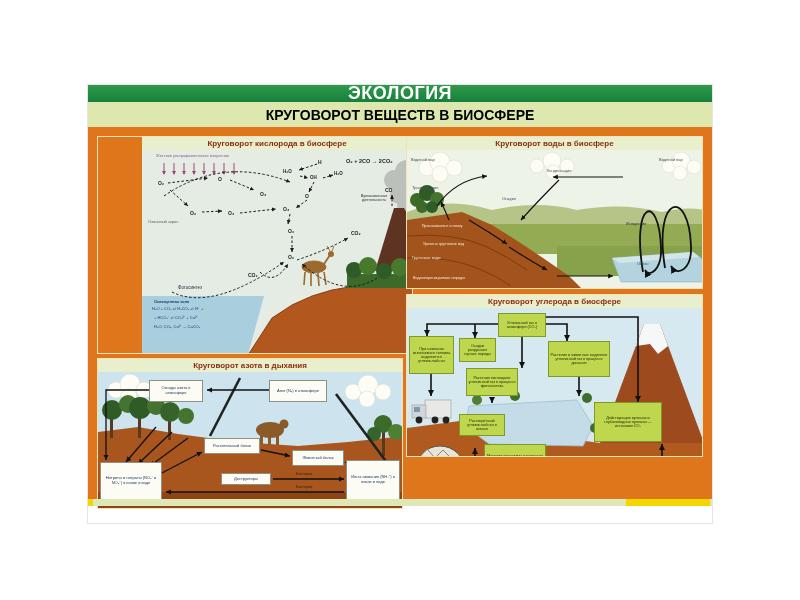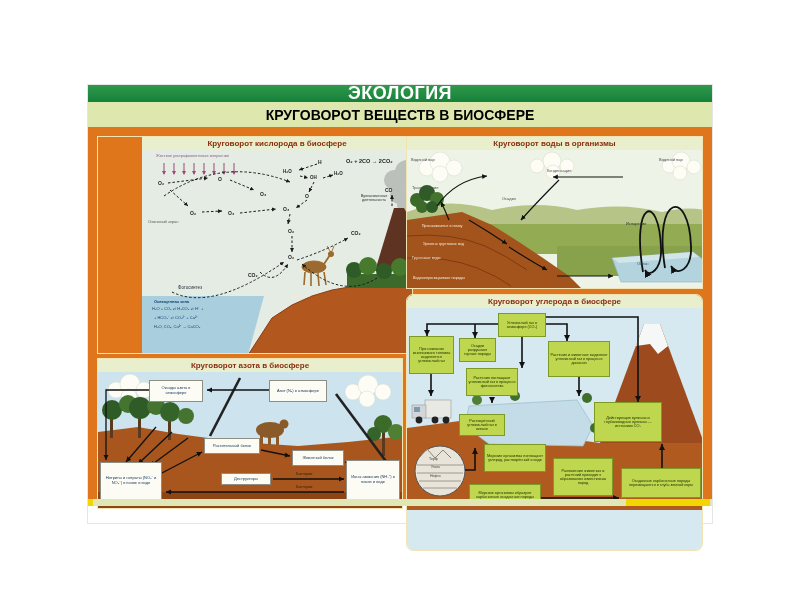--- a/index.html
+++ b/index.html
@@ -146,21 +146,21 @@
         <span class="mol" style="left:192px;top:21px;font-size:4.5px;">H₂O</span>
         <span class="mol" style="left:163px;top:43px;">O</span>
         <span class="mol" style="left:146px;top:104px;">O₂</span>
         <span class="mol" style="left:243px;top:37px;">CO</span>
         <span class="mol" style="left:209px;top:80px;">CO₂</span>
         <span class="mol" style="left:106px;top:122px;">CO₂</span>
       </div>
     </section>
 
     <section class="panel" style="left:318px;top:9px;width:297px;height:153px;">
-      <div class="ptitle">Круговорот воды в организмы</div>
+      <div class="ptitle">Круговорот воды в биосфере</div>
       <div class="scene sky-wa">
         <svg width="297" height="140" viewBox="0 0 297 140">
           <defs>
             <marker id="a2" markerWidth="6" markerHeight="6" refX="4" refY="2" orient="auto">
                 <path d="M0,0 L4,2 L0,4 z" fill="#111"></path>
               </marker>
           </defs>
 
           <g fill="#fdfdf6" stroke="#d8ddc9" stroke-width="0.6">
             <circle cx="20" cy="18" r="8"></circle>
@@ -219,21 +219,21 @@
         <span class="lbl" style="left:219px;top:72px;font-size:4px;color:#2e2e2e;">Испарение</span>
         <span class="lbl" style="left:230px;top:112px;font-size:4px;color:#31536a;">Океан</span>
         <span class="lbl w" style="left:14px;top:74px;width:42px;font-size:3.8px;color:#f4ead6;">Просачивается в почву</span>
         <span class="lbl" style="left:16px;top:92px;font-size:3.8px;color:#f4ead6;">Уровень грунтовых вод</span>
         <span class="lbl" style="left:5px;top:106px;font-size:3.8px;color:#f4ead6;">Грунтовые воды</span>
         <span class="lbl" style="left:6px;top:126px;font-size:3.8px;color:#f4ead6;">Водонепроницаемые породы</span>
       </div>
     </section>
 
     <section class="panel" style="left:9px;top:231px;width:306px;height:151px;">
-      <div class="ptitle">Круговорот азота в биосфере</div>
+      <div class="ptitle">Круговорот азота в дыхания</div>
       <div class="scene sky-ni">
         <svg width="306" height="138" viewBox="0 0 306 138">
           <defs>
             <marker id="a3" markerWidth="6" markerHeight="6" refX="4" refY="2" orient="auto">
                 <path d="M0,0 L4,2 L0,4 z" fill="#111"></path>
               </marker>
           </defs>
 
           <g fill="#fdfdf6" stroke="#d9dfd0" stroke-width="0.6">
             <circle cx="18" cy="18" r="8"></circle>
@@ -299,21 +299,21 @@
         <div class="wbox" style="left:106px;top:66px;width:56px;height:16px;">Растительный белок</div>
         <div class="wbox" style="left:194px;top:78px;width:52px;height:16px;">Животный белок</div>
         <div class="wbox" style="left:123px;top:101px;width:50px;height:12px;">Деструкторы</div>
         <div class="wbox" style="left:2px;top:90px;width:62px;height:38px;">Нитриты и нитраты (NO₂⁻ и NO₃⁻) в почве и воде</div>
         <div class="wbox" style="left:248px;top:88px;width:54px;height:40px;">Ионы аммония (NH₄⁺) в почве и воде</div>
         <span class="lbl" style="left:198px;top:100px;font-size:3.8px;color:#3a2410;">Бактерии</span>
         <span class="lbl" style="left:198px;top:113px;font-size:3.8px;color:#3a2410;">Бактерии</span>
       </div>
     </section>
 
-    <section class="panel" style="left:318px;top:167px;width:297px;height:257px;border-radius:7px;">
+    <section class="panel" style="left:318px;top:167px;width:297px;height:163px;">
       <div class="ptitle">Круговорот углерода в биосфере</div>
       <div class="scene sky-ca">
         <svg width="297" height="202" viewBox="0 0 297 202">
           <defs>
             <marker id="a4" markerWidth="6" markerHeight="6" refX="4" refY="2" orient="auto">
                 <path d="M0,0 L4,2 L0,4 z" fill="#111"></path>
               </marker>
           </defs>
 
           <polygon points="193,135 237,16 253,16 297,135" fill="#9c4a1e"></polygon>

